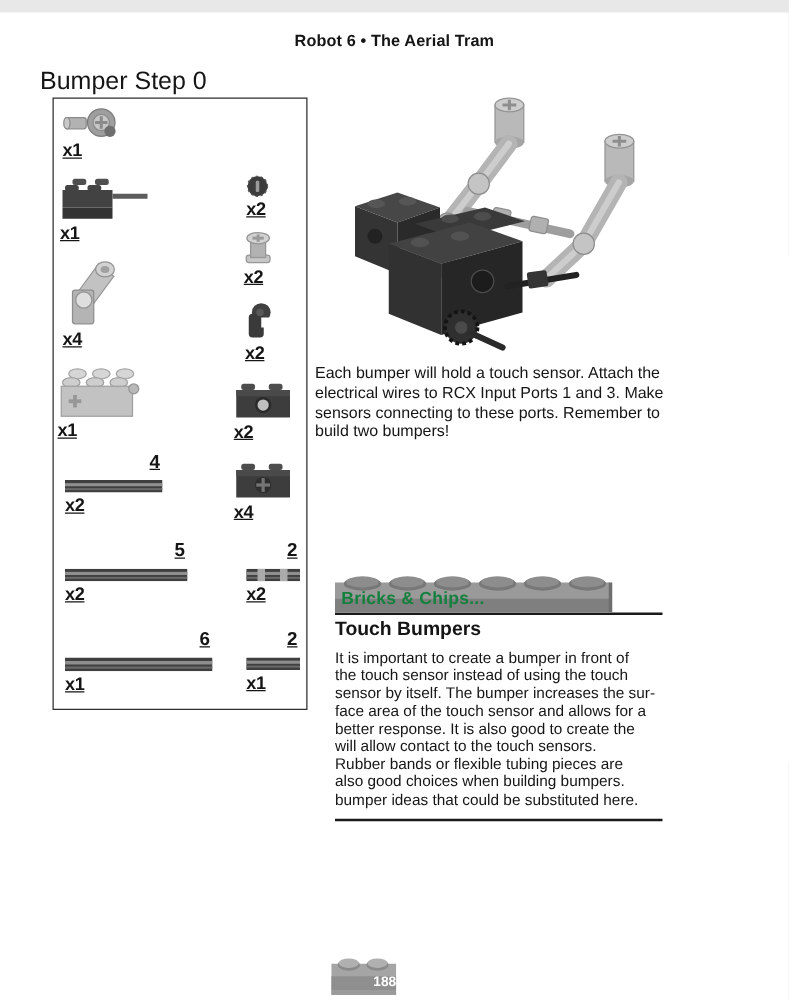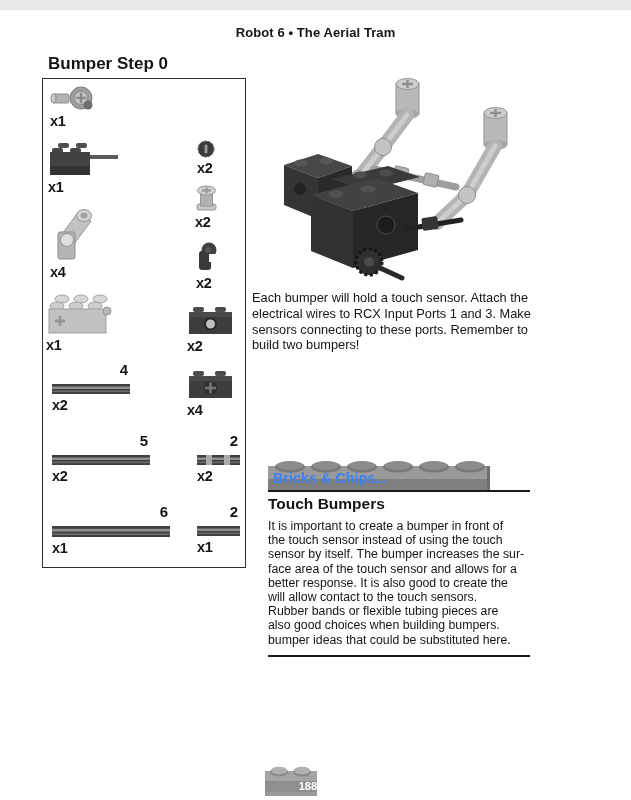--- a/index.html
+++ b/index.html
@@ -7,47 +7,47 @@
     position:relative;width:631px;height:800px;margin:10px auto;
     background:#ffffff;overflow:hidden;
     font-family:"Liberation Sans","DejaVu Sans",sans-serif;
     color:#151515;
   }
   .running-head{
     position:absolute;top:15px;left:0;width:631px;text-align:center;
     font-size:13px;font-weight:bold;letter-spacing:.1px;
   }
   .section-title{
-    position:absolute;top:44px;left:48px;
-    font-size:17px;font-weight:bold;
+    position:absolute;top:44px;left:32px;
+    font-size:20px;font-weight:normal;
   }
   .parts-box{
     position:absolute;left:42px;top:68px;width:202px;height:488px;
     border:1px solid #2e2e2e;background:#fff;
   }
-  .part{position:absolute;line-height:1;}
+  .part{position:absolute;line-height:1;text-decoration:underline;}
   .part svg{display:block;}
   .qty{
     font-size:14.5px;font-weight:bold;margin-top:3px;letter-spacing:-.3px;
   }
   .axle-num{
     font-size:15px;font-weight:bold;text-align:right;height:22px;
     padding-right:2px;box-sizing:border-box;
   }
   .axle-part .qty{margin-top:4px;}
   .assembly{position:absolute;left:256px;top:57px;}
   .main-text{
     position:absolute;left:252px;top:280px;width:330px;
     font-size:12.8px;line-height:15.8px;
   }
   .sidebar{position:absolute;left:268px;top:449px;width:262px;}
   .banner{position:relative;width:262px;height:31px;}
   .banner svg{position:absolute;left:0;top:0;}
   .banner-label{
-    position:absolute;left:5px;top:11px;color:#3b82f6;
+    position:absolute;left:5px;top:11px;color:#15803d;
     font-size:14px;font-weight:bold;letter-spacing:.2px;
   }
   .rule{height:2px;background:#1a1a1a;width:262px;}
   .sidebar-title{
     font-size:15.5px;font-weight:bold;margin:3px 0 6px 0;
   }
   .sidebar-body{font-size:12.3px;line-height:14.2px;}
   .sidebar-rule-bottom{margin-top:8px;}
   .tl{white-space:nowrap;}
   .footer-brick{position:absolute;left:265px;top:753px;width:52px;height:33px;}

